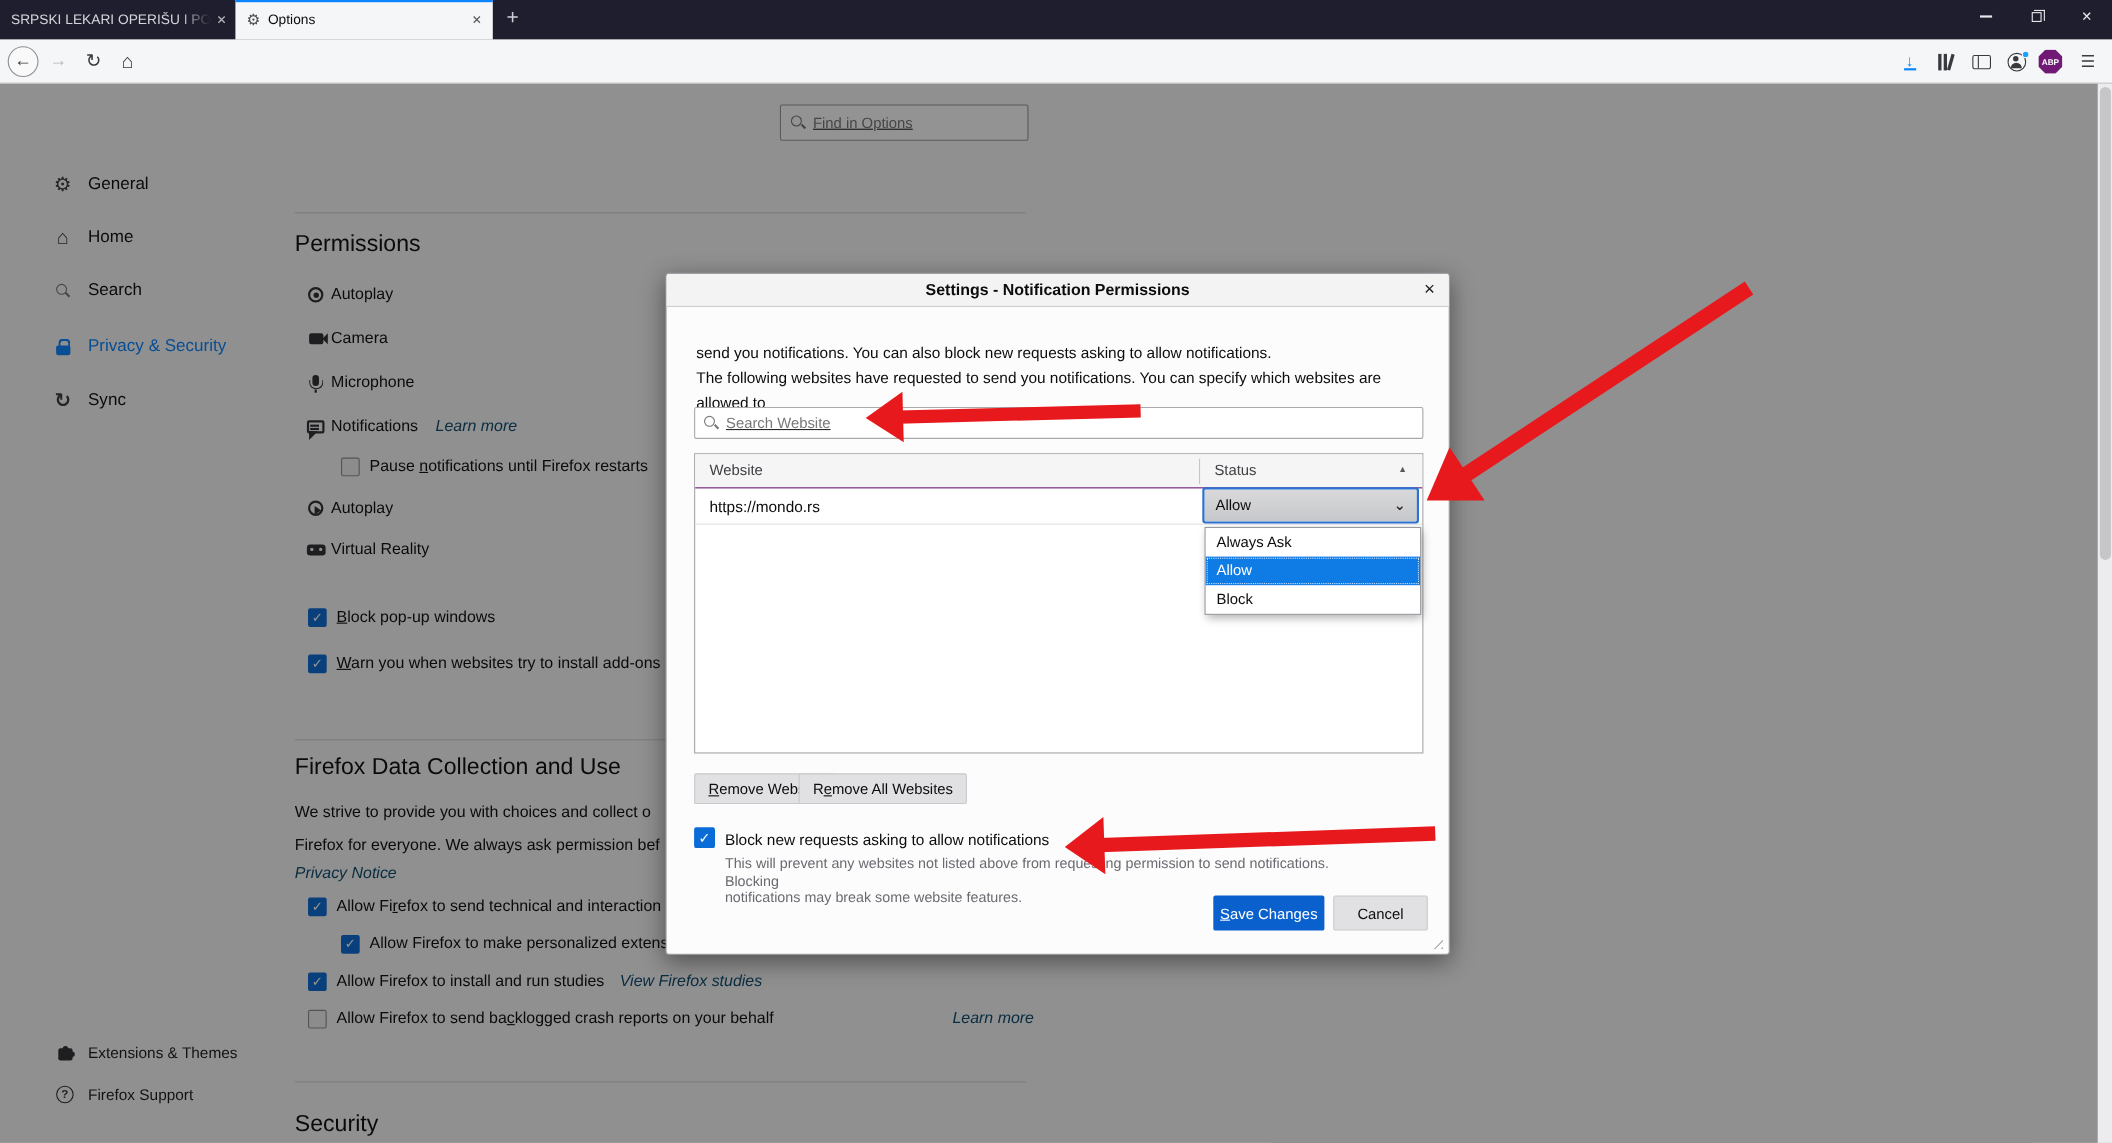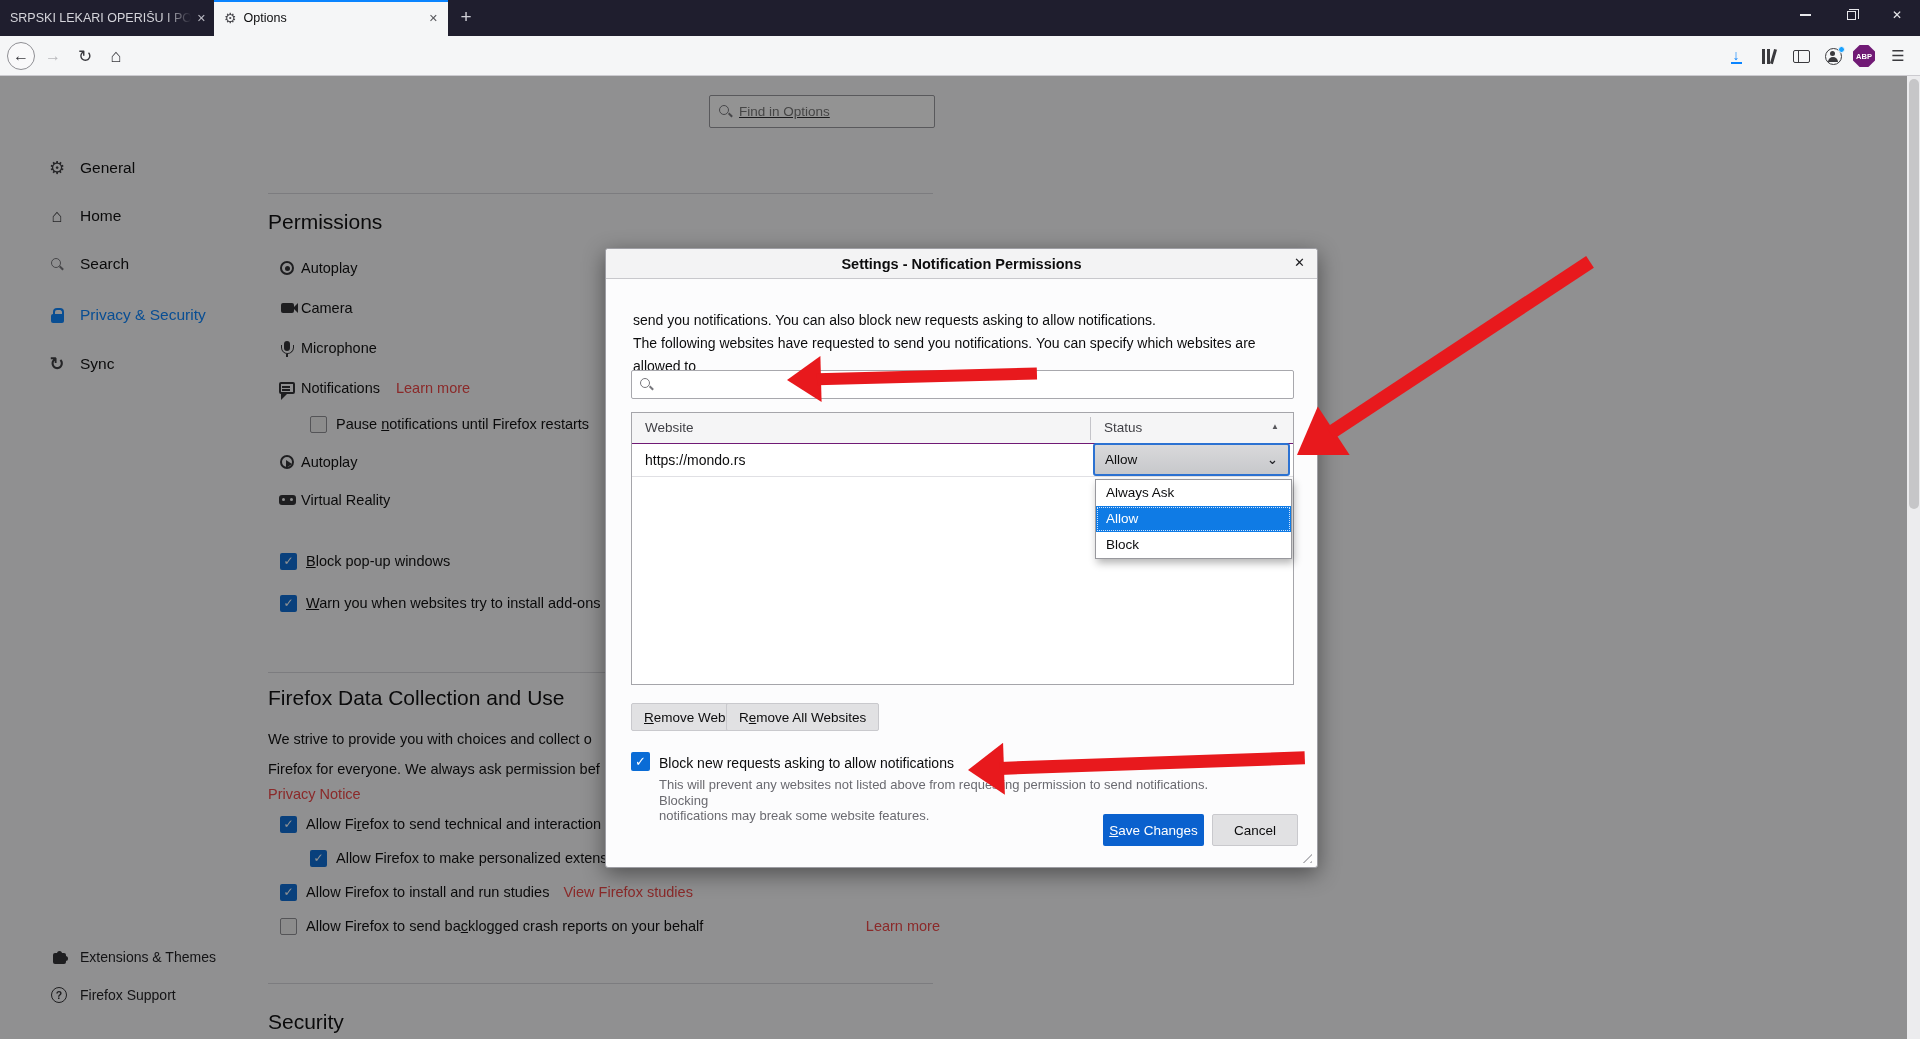--- a/index.html
+++ b/index.html
@@ -88,21 +88,21 @@
   .snav.sel { color:#0a84ff; }
   .foot { position:absolute; left:30px; width:220px; height:34px; display:flex; align-items:center;
       font-size:14px; color:#1b1b1f; }
   .foot .nico { width:22px; margin:0 10px 0 18px; display:flex; justify-content:center; color:#2f2f33; }
 
   .divider { position:absolute; left:268px; width:665px; height:1px; background:#d7d7db; }
   .h1 { position:absolute; left:268px; font-size:21px; font-weight:300; color:#0c0c0d; }
   .prow { position:absolute; left:276px; height:24px; display:flex; align-items:center;
       font-size:14.5px; color:#0c0c0d; }
   .prow .pico { width:22px; margin-right:3px; display:flex; justify-content:center; }
-  .link { color:#ef4444; }
+  .link { color:#0c4a6e;font-style:italic; }
   .crow { position:absolute; height:24px; display:flex; align-items:center; font-size:14.5px; color:#0c0c0d; }
   .cb { flex:none; width:17px; height:17px; border-radius:2px; margin-right:9px; text-align:center;
       line-height:17px; font-size:12px; }
   .cb.on { background:#0a6cd6; color:#fff; font-weight:bold; }
   .cb.off { background:#f2f2f3; border:1px solid #8f8f94; }
 
   
   .ic-loc { width:14px; height:14px; border:2px solid #2f2f33; border-radius:50%; position:relative; }
   .ic-loc::after { content:''; position:absolute; inset:2.5px; background:#2f2f33; border-radius:50%; }
   .ic-cam { position:relative; width:13px; height:10px; background:#2f2f33; border-radius:2px; }
@@ -415,20 +415,21 @@
       <div class="dlg-titlebar">
         <span>Settings - Notification Permissions</span>
         <span class="dlg-close">✕</span>
       </div>
       <div class="dlg-intro">
         <div>send you notifications. You can also block new requests asking to allow notifications.</div>
         <div>The following websites have requested to send you notifications. You can specify which websites are allowed to</div>
       </div>
       <div class="searchbox">
         <span class="mag"></span>
+        <input placeholder="Search Website" style="">
       </div>
       <div class="dtable">
         <div class="thead">
           <span class="th-web">Website</span>
           <span class="th-div"></span>
           <span class="th-status">Status</span>
           <span class="th-sort">▲</span>
         </div>
         <div class="trow">
           <span class="site">https://mondo.rs</span>

